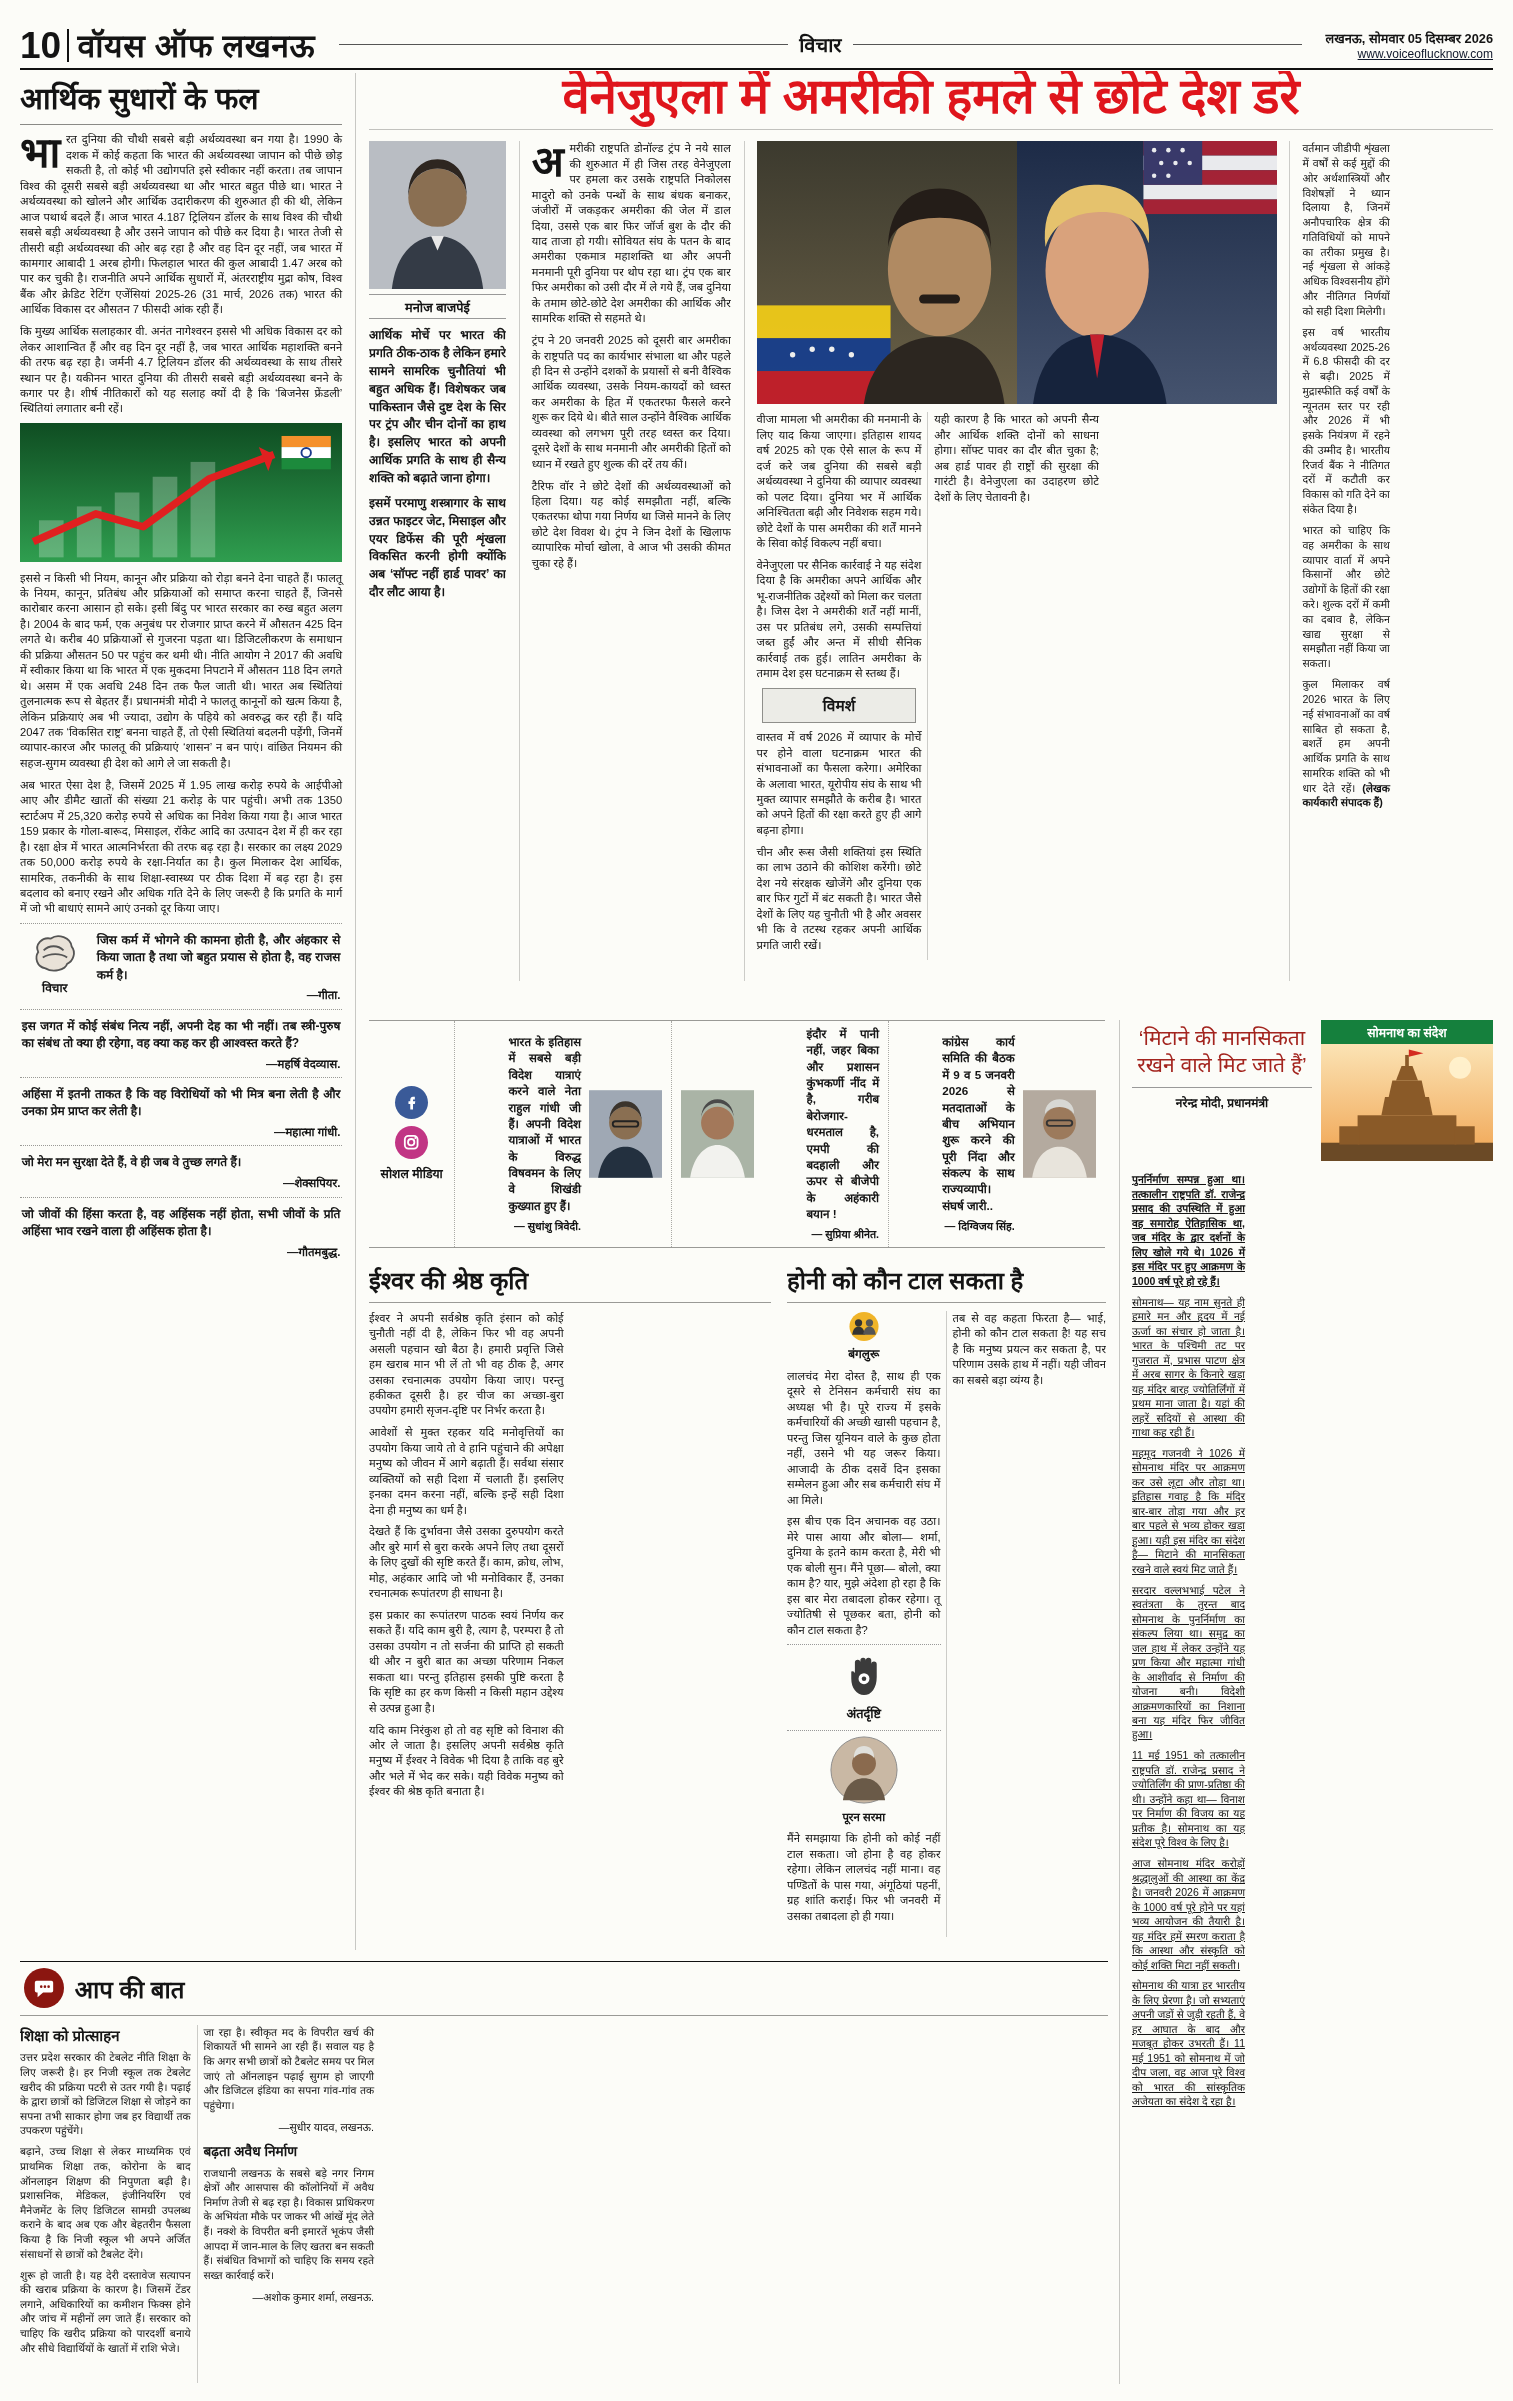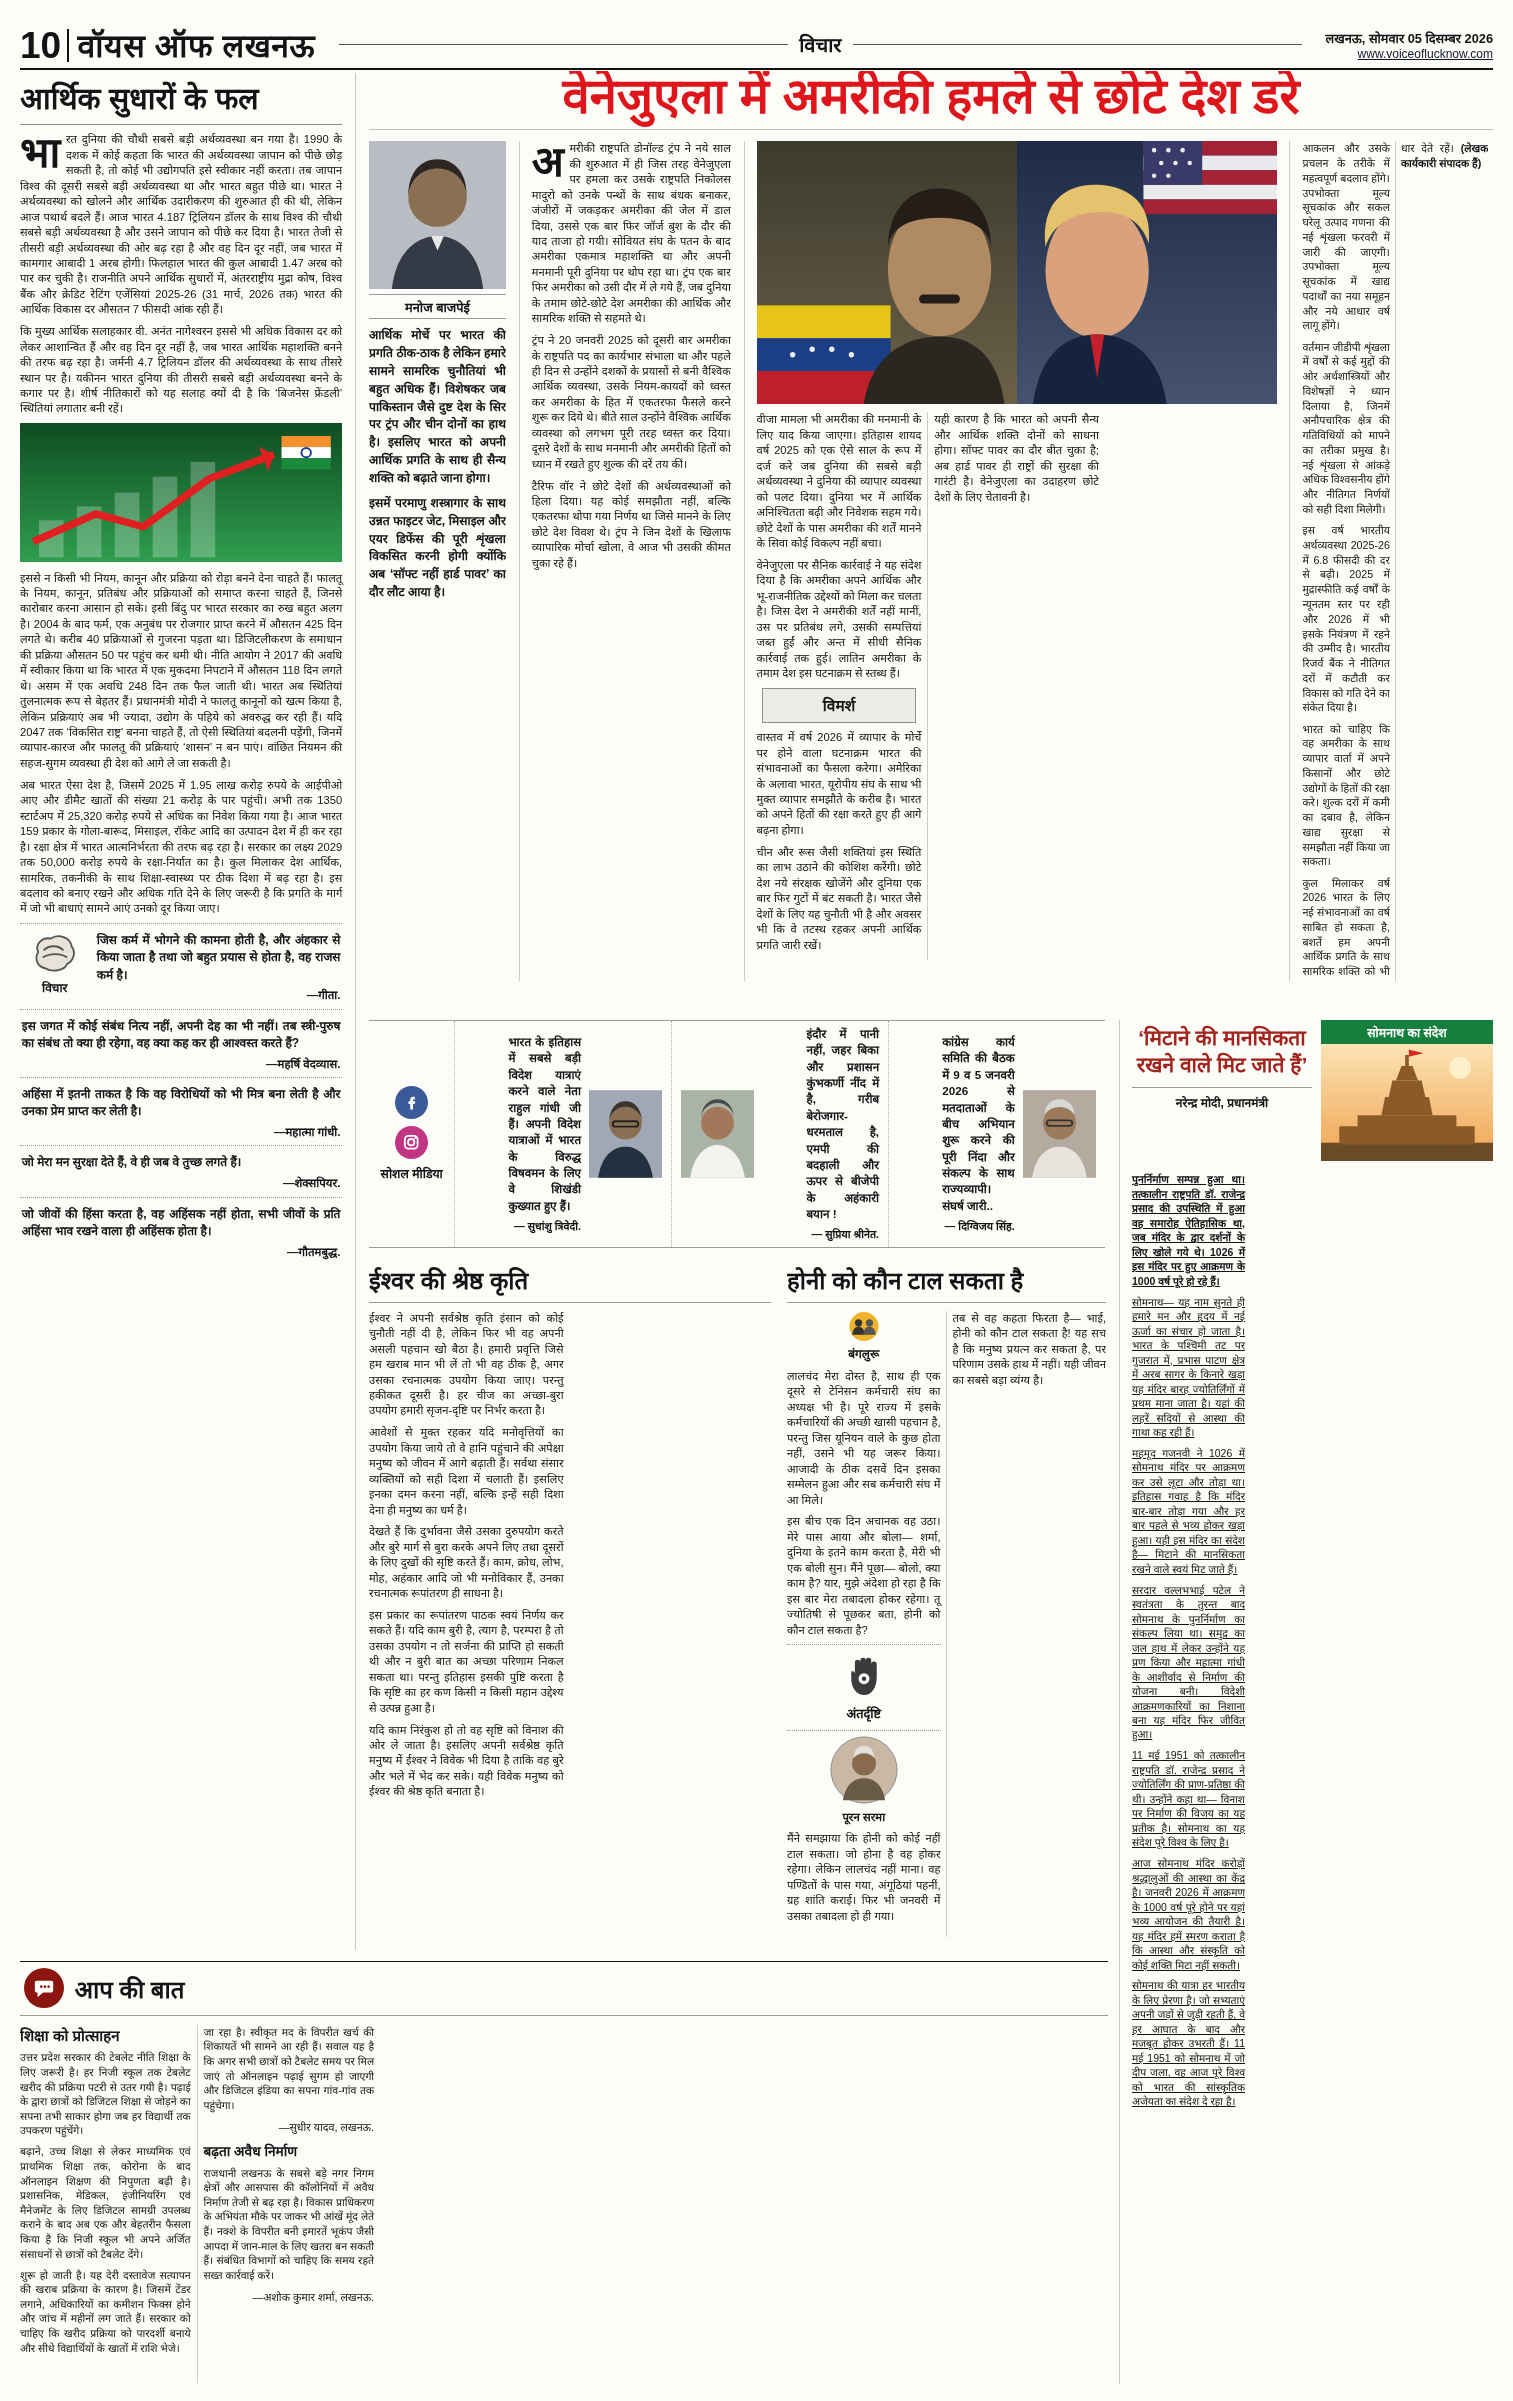--- a/index.html
+++ b/index.html
@@ -84,21 +84,21 @@
   .columnist .cap{font-weight:800;font-size:11.4px;margin-top:1.8px;}
   .insight-box{break-inside:avoid;text-align:center;border-top:0.9px dotted #999;border-bottom:0.9px dotted #999;
                padding:7.3px 0;margin:5.5px 0;}
   .insight-box .icon-label{font-weight:800;font-size:12.8px;margin-top:2.7px;}
 
   
   .mitane{position:absolute;left:1119px;top:1020px;width:374px;height:1364px;overflow:hidden;box-sizing:border-box;
           border-left:0.9px solid #c8c8c4;padding-left:12px;}
   .mitane-top{display:flex;gap:9px;align-items:flex-start;}
   .mitane-left{flex:1;}
-  .quote-head{font-size:21px;font-weight:700;color:#a3241e;line-height:1.3;text-align:center;margin:3.7px 0 9px;}
+  .quote-head{font-size:21px;font-weight:400;color:#a3241e;line-height:1.3;text-align:center;margin:3.7px 0 9px;}
   .attribution{text-align:center;font-weight:800;font-size:12px;border-top:0.9px solid #999;padding-top:5.5px;}
   .temple-wrap{flex:0 0 172px;}
   .temple-cap{background:#15803d;color:#fff;font-weight:800;font-size:12.3px;text-align:center;padding:3.7px 1.8px;}
   .temple-wrap svg{width:172px;height:117px;display:block;}
   .mitane-body{margin-top:11px;height:1165px;column-count:3;column-gap:11px;column-rule:0.9px solid #ccccc8;column-fill:auto;text-decoration:underline;}
   .mitane-body .bt{font-size:10.5px;}
   .lead-bold{font-weight:800;}
 
   
   .aap{position:absolute;left:20px;top:1961px;width:1088px;height:422px;overflow:hidden;}
@@ -284,21 +284,20 @@
           <p class="bt">वेनेजुएला पर सैनिक कार्रवाई ने यह संदेश दिया है कि अमरीका अपने आर्थिक और भू-राजनीतिक उद्देश्यों को मिला कर चलता है। जिस देश ने अमरीकी शर्तें नहीं मानीं, उस पर प्रतिबंध लगे, उसकी सम्पत्तियां जब्त हुईं और अन्त में सीधी सैनिक कार्रवाई तक हुई। लातिन अमरीका के तमाम देश इस घटनाक्रम से स्तब्ध हैं।</p>
           <div class="vimarsh-box">विमर्श</div>
           <p class="bt">वास्तव में वर्ष 2026 में व्यापार के मोर्चे पर होने वाला घटनाक्रम भारत की संभावनाओं का फैसला करेगा। अमेरिका के अलावा भारत, यूरोपीय संघ के साथ भी मुक्त व्यापार समझौते के करीब है। भारत को अपने हितों की रक्षा करते हुए ही आगे बढ़ना होगा।</p>
           <p class="bt">चीन और रूस जैसी शक्तियां इस स्थिति का लाभ उठाने की कोशिश करेंगी। छोटे देश नये संरक्षक खोजेंगे और दुनिया एक बार फिर गुटों में बंट सकती है। भारत जैसे देशों के लिए यह चुनौती भी है और अवसर भी कि वे तटस्थ रहकर अपनी आर्थिक प्रगति जारी रखें।</p>
           <p class="bt">यही कारण है कि भारत को अपनी सैन्य और आर्थिक शक्ति दोनों को साधना होगा। सॉफ्ट पावर का दौर बीत चुका है; अब हार्ड पावर ही राष्ट्रों की सुरक्षा की गारंटी है। वेनेजुएला का उदाहरण छोटे देशों के लिए चेतावनी है।</p>
         </div>
       </div>
 
       <div class="cell">
         <div class="right-text">
-          <p class="bt">आकलन और उसके प्रचलन के तरीके में महत्वपूर्ण बदलाव होंगे। उपभोक्ता मूल्य सूचकांक और सकल घरेलू उत्पाद गणना की नई शृंखला फरवरी में जारी की जाएगी। उपभोक्ता मूल्य सूचकांक में खाद्य पदार्थों का नया समूहन और नये आधार वर्ष लागू होंगे।</p>
           <p class="bt">वर्तमान जीडीपी शृंखला में वर्षों से कई मुद्दों की ओर अर्थशास्त्रियों और विशेषज्ञों ने ध्यान दिलाया है, जिनमें अनौपचारिक क्षेत्र की गतिविधियों को मापने का तरीका प्रमुख है। नई शृंखला से आंकड़े अधिक विश्वसनीय होंगे और नीतिगत निर्णयों को सही दिशा मिलेगी।</p>
           <p class="bt">इस वर्ष भारतीय अर्थव्यवस्था 2025-26 में 6.8 फीसदी की दर से बढ़ी। 2025 में मुद्रास्फीति कई वर्षों के न्यूनतम स्तर पर रही और 2026 में भी इसके नियंत्रण में रहने की उम्मीद है। भारतीय रिजर्व बैंक ने नीतिगत दरों में कटौती कर विकास को गति देने का संकेत दिया है।</p>
           <p class="bt">भारत को चाहिए कि वह अमरीका के साथ व्यापार वार्ता में अपने किसानों और छोटे उद्योगों के हितों की रक्षा करे। शुल्क दरों में कमी का दबाव है, लेकिन खाद्य सुरक्षा से समझौता नहीं किया जा सकता।</p>
           <p class="bt"><span>कुल मिलाकर वर्ष 2026 भारत के लिए नई संभावनाओं का वर्ष साबित हो सकता है, बशर्ते हम अपनी आर्थिक प्रगति के साथ सामरिक शक्ति को भी धार देते रहें। </span><span class="signoff">(लेखक कार्यकारी संपादक हैं)</span></p>
         </div>
       </div>
 
     </div>
   </div>
 

